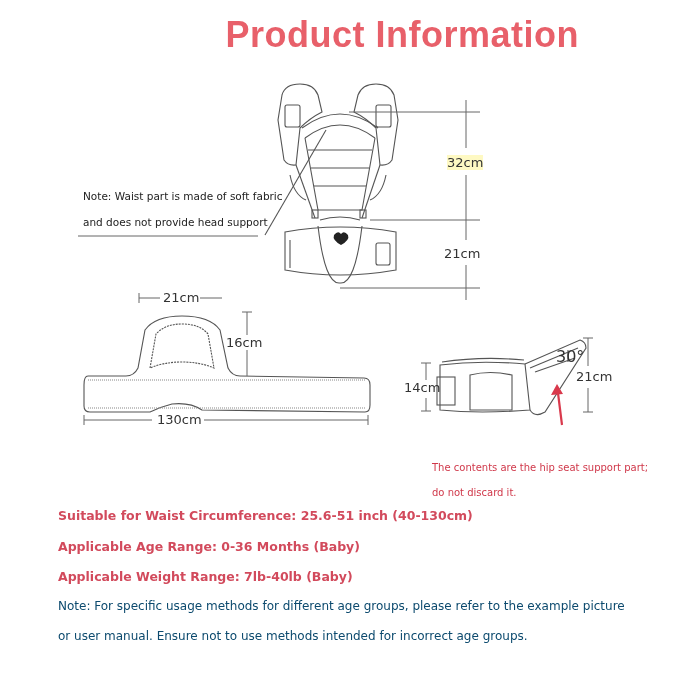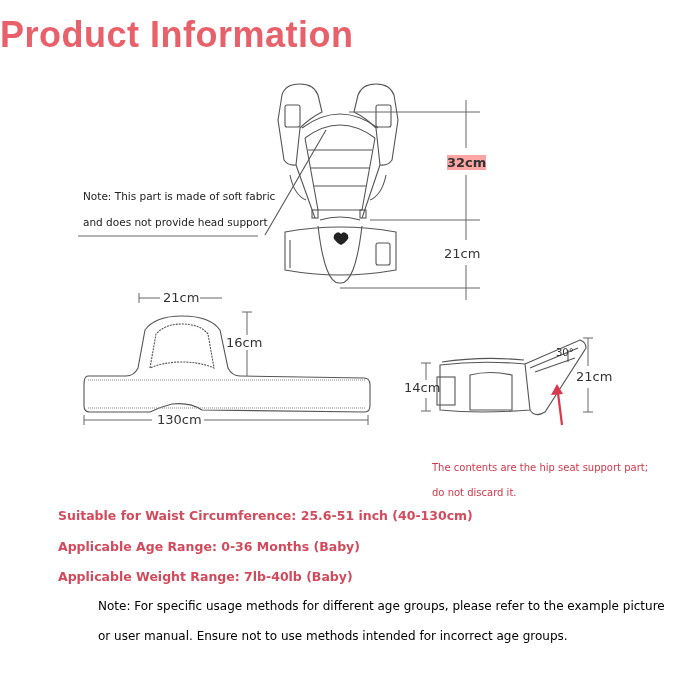--- a/index.html
+++ b/index.html
@@ -1,27 +1,27 @@
 <!DOCTYPE html>
 <html><head>
   <meta charset="utf-8">
   <style>
     html, body { margin: 0; padding: 0; background: #ffffff; }
     body { width: 679px; height: 679px; position: relative; overflow: hidden;
            font-family: "Liberation Sans", "DejaVu Sans", sans-serif; }
-    .title { position: absolute; left: 0; top: 14px; width: 579px; text-align: left;
+    .title { position: absolute; left: 0; top: 14px; width: 579px; text-align: right;
              font-size: 36px; font-weight: bold; color: #e8606a; letter-spacing: 0.5px; }
     .abs { position: absolute; }
     .dimtxt { font-size: 13px; color: #333; font-family: "DejaVu Sans", sans-serif; }
     .note-dark { font-size: 10.5px; color: #222; font-family: "DejaVu Sans", sans-serif; }
     .note-red { font-size: 10px; color: #d0384a; font-family: "DejaVu Sans", sans-serif; font-weight: normal; margin-top: 28px; }
     .spec { position: absolute; left: 58px; font-size: 12.5px; color: #d24a5c;
             font-family: "DejaVu Sans", sans-serif; font-weight: bold; white-space: nowrap; }
-    .spec-note { position: absolute; font-size: 12.5px; color: #000000;
-                 font-family: "DejaVu Sans", sans-serif; white-space: nowrap; margin-left: 40px; }
+    .spec-note { position: absolute; font-size: 12.5px; color: #0c4a6e;
+                 font-family: "DejaVu Sans", sans-serif; white-space: nowrap; }
     svg { position: absolute; left: 0; top: 0; }
   </style>
 </head>
 <body>
 
 <div class="title">Product Information</div>
 
 <svg width="679" height="679">
 
   <g fill="none" stroke="#555" stroke-width="1.1">
@@ -117,31 +117,31 @@
     <line x1="588" y1="388" x2="588" y2="412"></line>
     <line x1="583" y1="412" x2="593" y2="412"></line>
   </g>
 
   <g stroke="#d9394c" fill="#d9394c">
     <line x1="562" y1="425" x2="558" y2="393" stroke-width="2.2"></line>
     <path d="M551 395 L557 384 L563 394 Z" stroke="none"></path>
   </g>
 </svg>
 
-<div class="abs note-dark" style="left:83px; top:190px;">Note: This part is made of soft fabric</div>
+<div class="abs note-dark" style="left:83px; top:190px;">Note: Waist part is made of soft fabric</div>
 <div class="abs note-dark" style="left:83px; top:216px;">and does not provide head support</div>
-<div class="abs dimtxt" style="left:447px; top:155px; background:#fca5a5;font-weight:bold;">32cm</div>
+<div class="abs dimtxt" style="left:447px; top:155px; background:#fef9c3;">32cm</div>
 <div class="abs dimtxt" style="left:444px; top:246px; background:#fff;">21cm</div>
 
 <div class="abs dimtxt" style="left:163px; top:290px;">21cm</div>
 <div class="abs dimtxt" style="left:226px; top:335px; background:#fff;">16cm</div>
 <div class="abs dimtxt" style="left:157px; top:412px;">130cm</div>
 
 <div class="abs dimtxt" style="left:404px; top:380px;">14cm</div>
-<div class="abs dimtxt" style="left:556px; top:347px; font-size:10px;">30°</div>
+<div class="abs dimtxt" style="left:556px; top:347px; font-size:16px;">30°</div>
 <div class="abs dimtxt" style="left:576px; top:369px; background:#fff;">21cm</div>
 <div class="abs note-red" style="left:432px; top:434px;">The contents are the hip seat support part;</div>
 <div class="abs note-red" style="left:432px; top:459px;">do not discard it.</div>
 
 <div class="spec" style="top:508px;">Suitable for Waist Circumference: 25.6-51 inch (40-130cm)</div>
 <div class="spec" style="top:539px;text-align:right;">Applicable Age Range: 0-36 Months (Baby)</div>
 <div class="spec" style="top:569px;">Applicable Weight Range: 7lb-40lb (Baby)</div>
 <div class="spec-note" style="left:58px; top:599px; font-size:12px;">Note: For specific usage methods for different age groups, please refer to the example picture</div>
 <div class="spec-note" style="left:58px; top:629px; font-size:12px;"> or user manual. Ensure not to use methods intended for incorrect age groups.</div>
 

